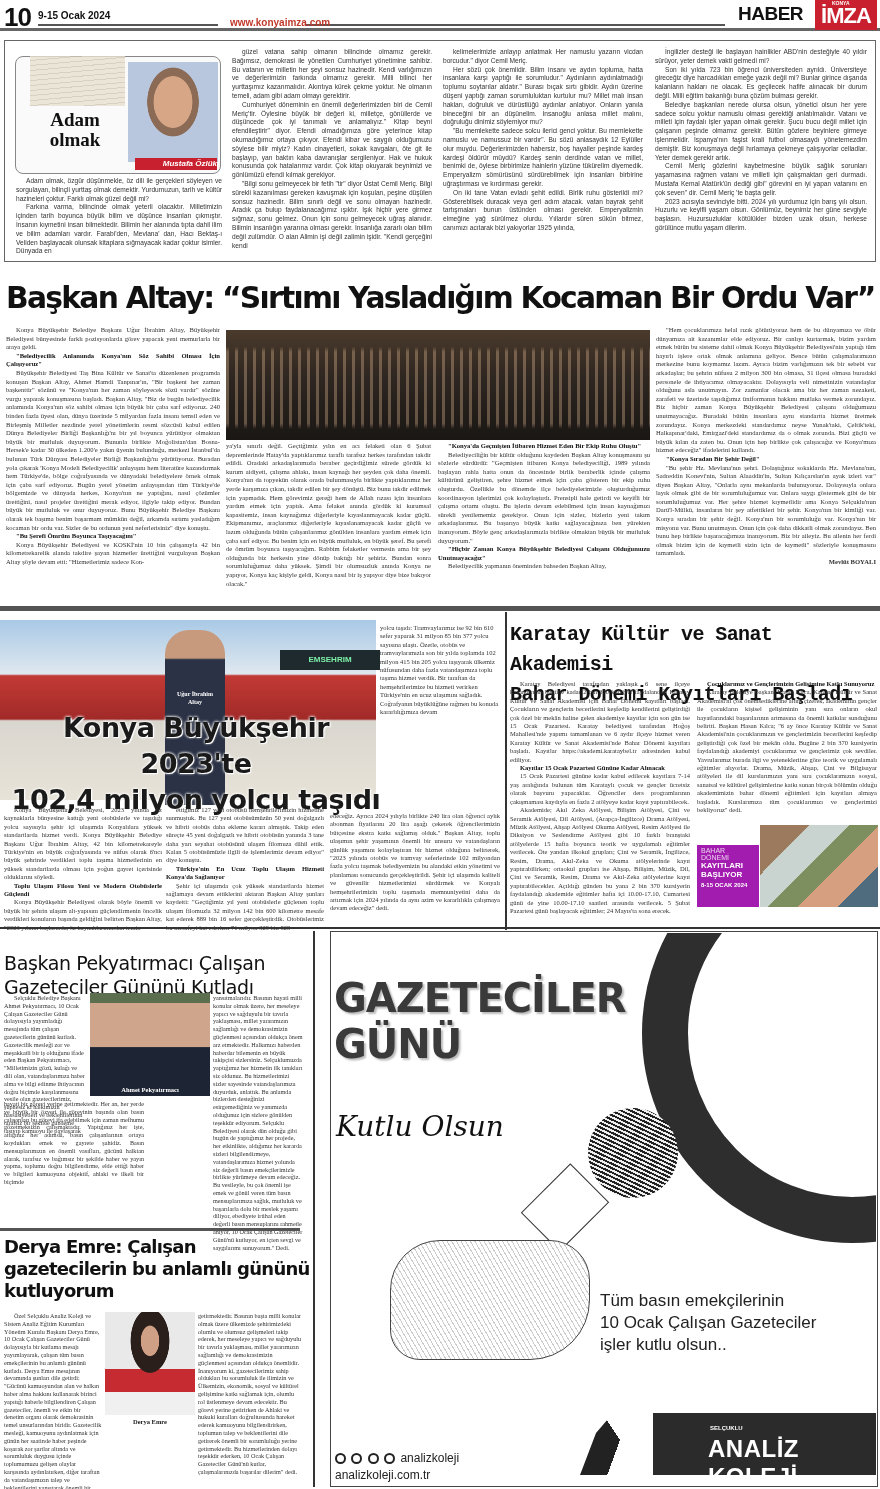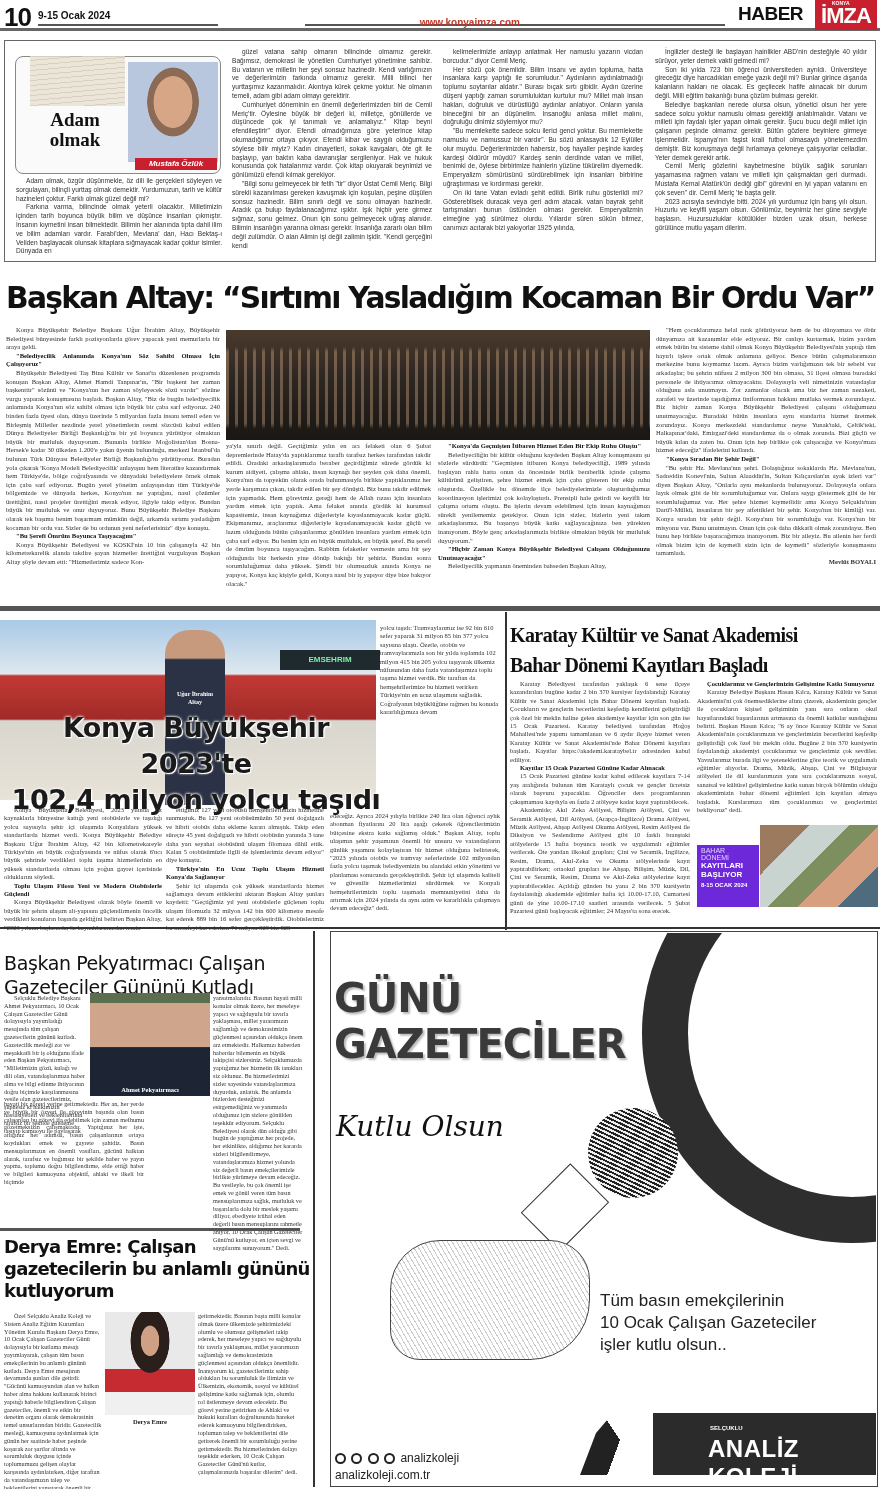--- a/index.html
+++ b/index.html
@@ -7,50 +7,50 @@
   .abs { position: absolute; }
   .txt { font-size: 7.2px; line-height: 9.6px; color: #333; text-align: justify; }
   .txt p { text-indent: 10px; }
   .sans { font-family: "Liberation Sans", sans-serif; }
   .sub { font-weight: bold; color: #111; text-indent: 6px; }
 
   
   .page-num { left: 4px; top: 2px; font-family: "Liberation Sans", sans-serif; font-weight: bold; font-size: 26px; letter-spacing: -1px; color: #111; }
   .date { left: 38px; top: 10px; font-family: "Liberation Sans", sans-serif; font-weight: bold; font-size: 10px; color: #111; }
   .hr1 { left: 38px; top: 24px; width: 180px; height: 1.5px; background: #555; }
-  .url { left: 230px; top: 17px; width: 290px; text-align: right; font-family: "Liberation Sans", sans-serif; font-weight: bold; font-size: 10px; color: #c0392b; }
+  .url { left: 230px; top: 17px; width: 290px; text-align: left; font-family: "Liberation Sans", sans-serif; font-weight: bold; font-size: 10px; color: #c0392b; }
   .hr2 { left: 305px; top: 24px; width: 420px; height: 1.5px; background: #555; }
   .hr3 { left: 0; top: 28px; width: 880px; height: 3px; background: #666; }
   .logo-haber { left: 738px; top: 3px; font-family: "Liberation Sans", sans-serif; font-weight: bold; font-size: 19px; color: #111; letter-spacing: -0.5px; }
   .logo-imza { left: 815px; top: 0; width: 62px; height: 30px; background: #c8202e; color: #fff; font-family: "Liberation Sans", sans-serif; font-weight: bold; font-size: 22px; text-align: center; line-height: 32px; letter-spacing: -1px; }
   .logo-konya { left: 832px; top: 0; font-family: "Liberation Sans", sans-serif; font-size: 5px; font-weight: bold; color: #fff; }
 
   
   .colbox { left: 4px; top: 40px; width: 872px; height: 222px; border: 1.5px solid #666; }
   .col-banner { left: 15px; top: 56px; width: 206px; height: 118px; border: 1px solid #888; border-radius: 8px; background: #fafafa; overflow: hidden; }
   .col-title { left: 30px; top: 110px; font-family: "Liberation Serif", serif; font-weight: bold; font-size: 19px; line-height: 20px; color: #111; text-align: center; width: 90px; }
   .col-photo { left: 128px; top: 62px; width: 90px; height: 100px; background: radial-gradient(ellipse at 50% 40%, #d7a686 0 30%, #8b6b55 31% 40%, #b8c7de 41%); }
   .col-pen { left: 30px; top: 56px; width: 95px; height: 50px; background: repeating-linear-gradient(175deg, #e8e0cf 0 4px, #cfc6b2 4px 5px); opacity: .8; }
-  .col-author { left: 135px; top: 158px; width: 82px; height: 12px; background: #c8202e; color: #fff; font-family: "Liberation Sans", sans-serif; font-size: 8px; font-style: italic; font-weight: bold; text-align: center; line-height: 12px; }
+  .col-author { left: 135px; top: 158px; width: 82px; height: 12px; background: #c8202e; color: #fff; font-family: "Liberation Sans", sans-serif; font-size: 8px; font-style: italic; font-weight: bold; text-align: right; line-height: 12px; }
 
   
   .h1big { left: 6px; top: 280px; width: 870px; font-family: "DejaVu Sans", sans-serif; font-weight: bold; font-size: 31px; line-height: 34px; letter-spacing: -1.8px; color: #111; transform: scaleX(0.96); transform-origin: left; white-space: nowrap; }
   .photo-crowd { left: 226px; top: 330px; width: 424px; height: 110px; background: linear-gradient(180deg, #4a3a2c 0%, #2d2520 45%, #1a1714 100%); overflow: hidden; }
   .photo-crowd::after { content:""; position:absolute; inset:0; background: repeating-linear-gradient(90deg, rgba(230,190,150,.35) 0 3px, transparent 3px 9px); mask: linear-gradient(180deg, transparent 15%, #000 20% 85%, transparent 90%); }
   .rule { height: 5px; background: #555; }
 
   
   .bus-photo { left: 0; top: 620px; width: 376px; height: 180px; background: linear-gradient(180deg, #a9c9e6 0%, #dfe8ef 30%, #c23a35 31%, #a12a28 55%, #d9d6cf 56%, #e8e3d8 100%); overflow: hidden; }
   .bus-person { left: 165px; top: 630px; width: 60px; height: 175px; background: linear-gradient(180deg, #c79a7e 0 16%, #2b3245 17%); border-radius: 24px 24px 0 0; }
   .bus-name { left: 175px; top: 690px; width: 40px; color: #fff; font-size: 6px; line-height: 8px; text-align: center; font-weight: bold; }
   .bus-headline { left: 10px; top: 710px; width: 372px; font-family: "DejaVu Sans", sans-serif; font-weight: bold; font-size: 27px; line-height: 36px; color: #1a1a1a; text-align: center; letter-spacing: -0.5px; text-shadow: 0 0 3px #fff, 0 0 3px #fff, 1px 1px 0 #fff; }
   .vline { width: 1.5px; background: #333; }
 
-  .karatay-title { left: 510px; top: 620px; width: 368px; font-family: Liberation Serif, serif; font-weight: bold; font-size: 20px; line-height: 30px; color: #111; letter-spacing: -0.6px; }
-  .bahar-orange { left: 697px; top: 845px; width: 62px; height: 62px; background: #6d28d9; color: #fff; font-family: "Liberation Sans", sans-serif; padding: 2px 4px; }
+  .karatay-title { left: 510px; top: 620px; width: 368px; font-family: Liberation Mono, monospace; font-weight: bold; font-size: 20px; line-height: 30px; color: #111; letter-spacing: -0.6px; }
+  .bahar-orange { left: 697px; top: 845px; width: 62px; height: 62px; background: #a21caf; color: #fff; font-family: "Liberation Sans", sans-serif; padding: 2px 4px; }
   .bahar-collage { left: 760px; top: 825px; width: 118px; height: 82px; background: linear-gradient(135deg, #9b7a5e 0 25%, #c9d3d0 25% 45%, #7d8f5e 45% 60%, #d69f7f 60% 80%, #4e6c7d 80%); }
 
   
   .pek-title { left: 4px; top: 920px; width: 300px; font-family: "DejaVu Sans", sans-serif; font-weight: normal; font-size: 19px; line-height: 24px; color: #111; letter-spacing: -0.4px; margin-top: 31px; }
   .pek-photo { left: 90px; top: 993px; width: 120px; height: 103px; background: linear-gradient(180deg, #5b6f4e 0 10%, #cfa68b 10% 52%, #1d2433 53%); }
   .pek-caption { left: 90px; top: 1086px; width: 120px; text-align: center; color: #fff; font-size: 6.5px; font-weight: bold; }
   .derya-title { left: 4px; top: 1236px; width: 310px; font-family: "DejaVu Sans", sans-serif; font-weight: bold; font-size: 18px; line-height: 22px; color: #111; letter-spacing: -0.7px; }
   .derya-photo { left: 105px; top: 1312px; width: 90px; height: 103px; background: radial-gradient(ellipse at 50% 28%, #cf9f86 0 14%, #2a1f1b 15% 30%, transparent 31%), linear-gradient(180deg, #e9e9e9 0 55%, #c52b30 55% 78%, #f0f0f0 78%); }
   .derya-caption { left: 105px; top: 1418px; width: 90px; text-align: center; font-size: 6.5px; font-weight: bold; color: #222; }
 
@@ -209,22 +209,22 @@
 <div class="abs txt" style="left:198px;top:1312px;width:104px;font-size:6.2px;line-height:7.8px;text-align:left;">
   <p style="text-indent:0">getirmektedir. Basının başta milli konular olmak üzere ülkemizde şehirimizdeki olumlu ve olumsuz gelişmeleri takip ederek, her meseleye yapıcı ve sağduyulu bir tavırla yaklaşması, millet yararımızın sağlamlığı ve demokrasimizin güçlenmesi açısından oldukça önemlidir. İnanıyorum ki, gazetecilerimiz sahip oldukları bu sorumluluk ile ilimizin ve Ülkemizin, ekonomik, sosyal ve kültürel gelişimine katkı sağlamak için, olumlu rol üstlenmeye devam edecektir. Bu görevi yerine getirirken de Ahlaki ve hukuki kuralları doğrultusunda hareket ederek kamuoyunu bilgilendirirken, toplumun talep ve beklentilerini dile getirerek önemli bir sorumluluğu yerine getirmektedir. Bu hizmetlerinden dolayı teşekkür ederken, 10 Ocak Çalışan Gazeteciler Günü'nü kutlar, çalışmalarınızda başarılar dilerim" dedi.</p>
 </div>
 <div class="abs vline" style="left:313px;top:931px;height:556px;"></div>
 
 <div class="abs adbox"></div>
 <div class="abs" style="left:332px;top:933px;width:544px;height:552px;overflow:hidden;">
   <div style="position:absolute;left:310px;top:-110px;width:420px;height:420px;border:46px solid #2e2e2e;border-radius:50%;"></div>
 </div>
 <div class="abs ad-h">
+  <div>GAZETECİLER</div>
   <div>GÜNÜ</div>
-  <div>GAZETECİLER</div>
 </div>
 <div class="abs ad-script">Kutlu Olsun</div>
 <div class="abs mic-head"></div>
 <div class="abs mic-body"></div>
 <div class="abs hand"></div>
 <div class="abs ad-msg">
   <div>Tüm basın emekçilerinin</div>
   <div>10 Ocak Çalışan Gazeteciler</div>
   <div>işler kutlu olsun..</div>
 </div>

